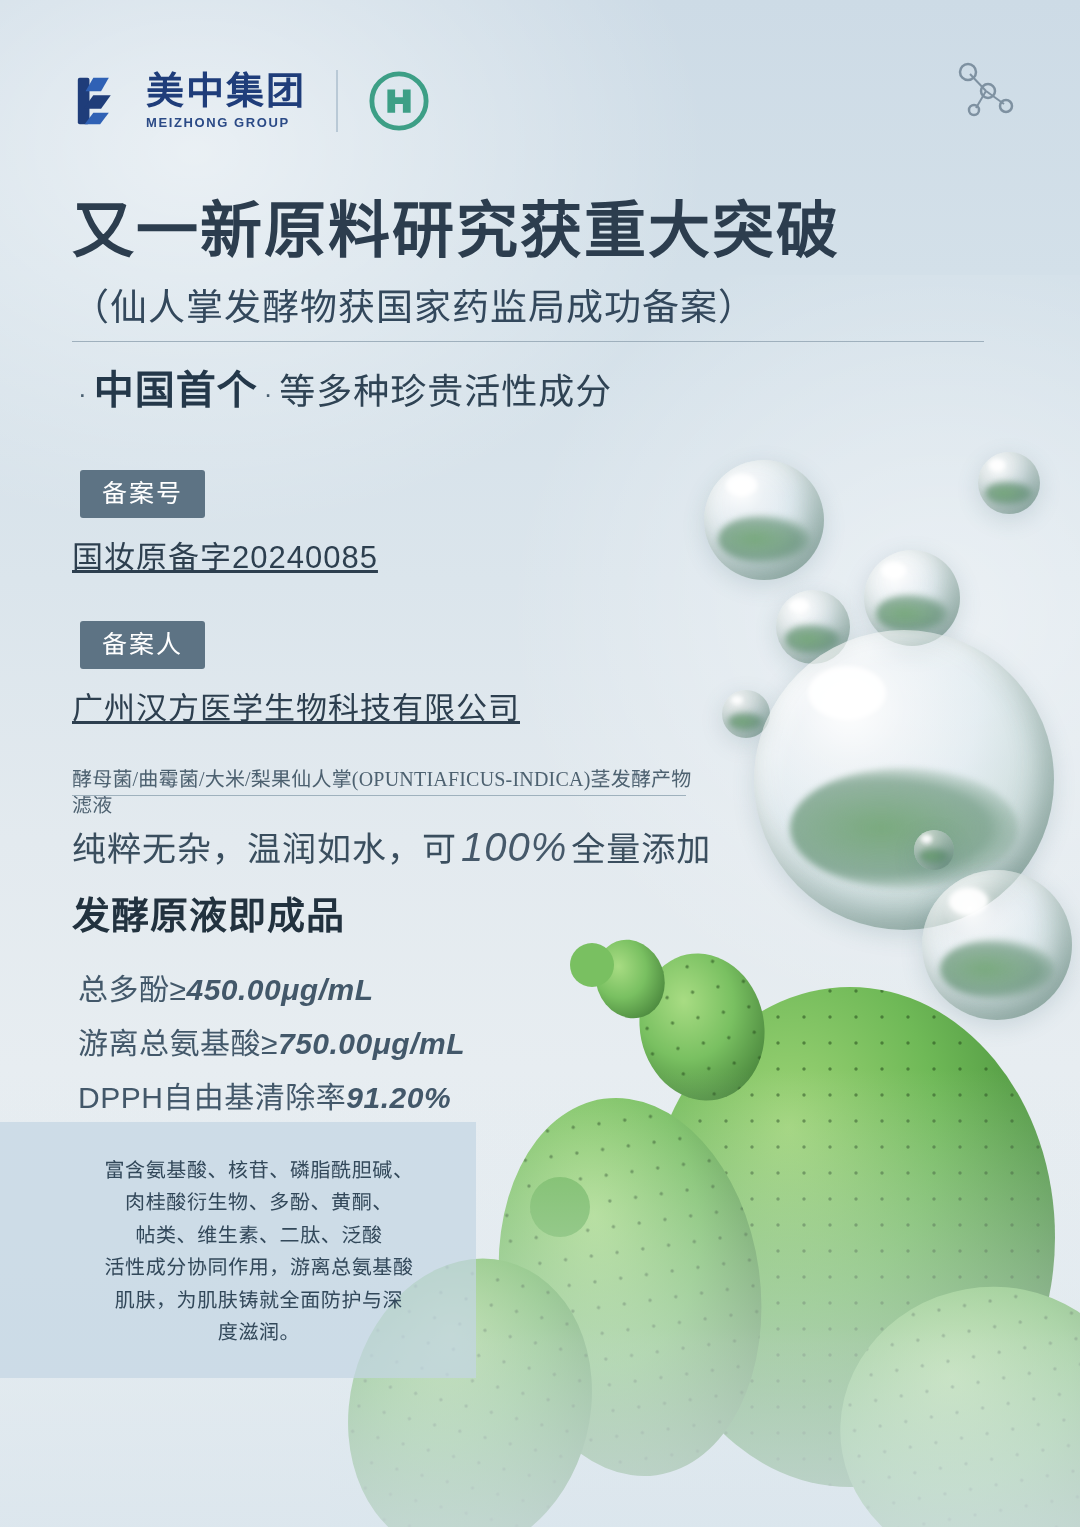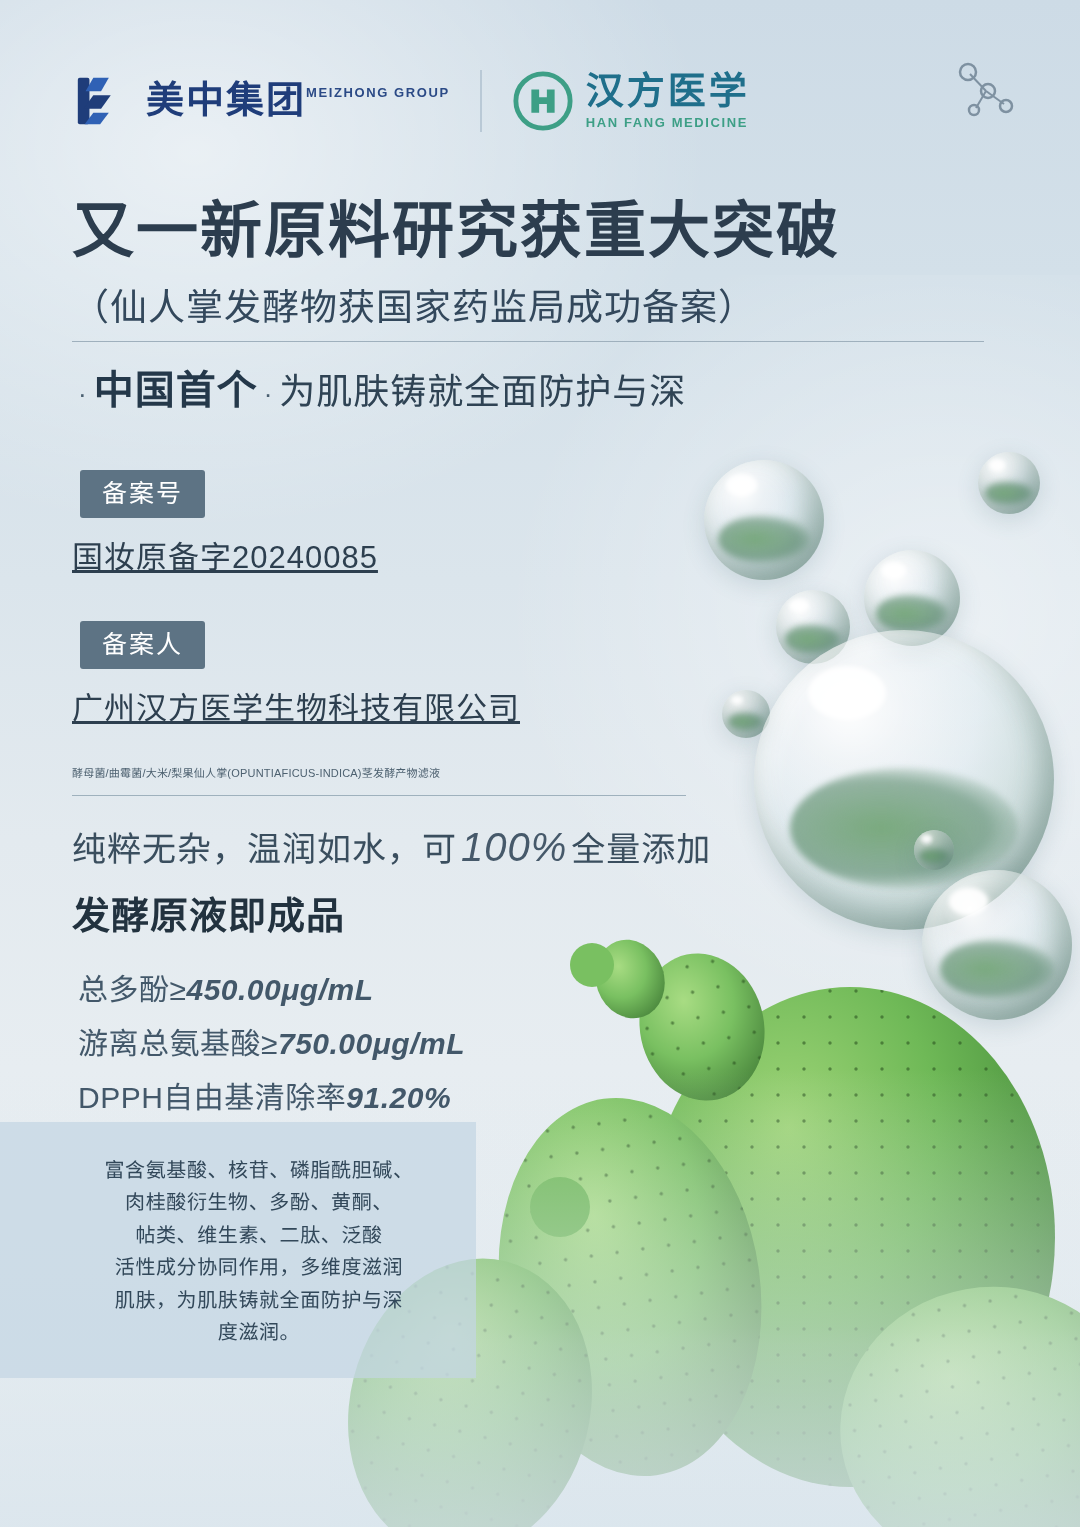--- a/index.html
+++ b/index.html
@@ -60,21 +60,21 @@
     align-items: center;
   }
   .logo-mark-mz {
     width: 62px;
     height: 62px;
     margin-right: 12px;
     flex: 0 0 auto;
   }
   .mz-text {
     display: flex;
-    flex-direction: row;
+    flex-direction: column;
     justify-content: center;
   }
   .mz-cn {
     font-size: 38px;
     font-weight: bold;
     letter-spacing: 2px;
     color: #1f3d7a;
     line-height: 1.05;
   }
   .mz-en {
@@ -200,24 +200,25 @@
   .record-gap {
     height: 44px;
   }
 
   
   .inci {
     position: absolute;
     left: 72px;
     top: 766px;
     width: 620px;
-    font-size: 11px;
+    font-size: 20px;
     color: #4d6170;
     letter-spacing: 0.2px;
     line-height: 1.3;
+    font-family: Liberation Serif, serif;
   }
   .inci-underline {
     position: absolute;
     left: 72px;
     top: 795px;
     width: 614px;
     height: 1px;
     background: #9fb1bd;
   }
 
@@ -454,43 +455,39 @@
       </div>
     </div>
 
     <div class="divider-v"></div>
 
     <div class="logo-block">
       <svg class="logo-mark-hf" viewBox="0 0 64 64">
         <circle cx="32" cy="32" r="28" fill="none" stroke="#3d9f86" stroke-width="5"></circle>
         <path d="M20 20 h8 v8 h8 v-8 h8 v24 h-8 v-9 h-8 v9 h-8 z" fill="#3d9f86"></path>
       </svg>
-      <div class="hf-text">
-        <div class="hf-cn">汉方医学</div>
-        <div class="hf-en">HAN FANG MEDICINE</div>
-      </div>
     </div>
   </div>
 
   <svg class="molecule-icon" viewBox="0 0 66 66">
     <line x1="18" y1="16" x2="34" y2="33" stroke="#64788a" stroke-width="2"></line>
     <line x1="34" y1="33" x2="52" y2="46" stroke="#64788a" stroke-width="2"></line>
     <line x1="34" y1="33" x2="24" y2="50" stroke="#64788a" stroke-width="2"></line>
     <circle cx="16" cy="14" r="8" fill="none" stroke="#64788a" stroke-width="2.5"></circle>
     <circle cx="36" cy="33" r="7" fill="none" stroke="#64788a" stroke-width="2.5"></circle>
     <circle cx="54" cy="48" r="6" fill="none" stroke="#64788a" stroke-width="2.5"></circle>
     <circle cx="22" cy="52" r="5" fill="none" stroke="#64788a" stroke-width="2.5"></circle>
   </svg>
 
   <div class="headline">
     <div class="h-main">又一新原料研究获重大突破</div>
     <div class="h-sub">（仙人掌发酵物获国家药监局成功备案）</div>
     <div class="h-rule"></div>
     <div class="h-third">
-      <span class="dot">·</span><span class="accent">中国首个</span><span class="dot">·</span><span>为肌肤铸就全面防护与深</span>
+      <span class="dot">·</span><span class="accent">中国首个</span><span class="dot">·</span><span>等多种珍贵活性成分</span>
     </div>
   </div>
 
   <div class="record">
     <div class="tag tag-indent">备案号</div>
     <div class="record-value">国妆原备字20240085</div>
     <div class="record-gap"></div>
     <div class="tag tag-indent">备案人</div>
     <div class="record-value">广州汉方医学生物科技有限公司</div>
   </div>
@@ -514,18 +511,18 @@
     </div>
     <div class="spec-row">
       <span>DPPH自由基清除率</span><span class="num">91.20%</span><span class="num"></span>
     </div>
   </div>
 
   <div class="ingredient-box">
     <div class="ing-line">富含氨基酸、核苷、磷脂酰胆碱、</div>
     <div class="ing-line">肉桂酸衍生物、多酚、黄酮、</div>
     <div class="ing-line">帖类、维生素、二肽、泛酸</div>
-    <div class="ing-line">活性成分协同作用，多维度滋润</div>
+    <div class="ing-line">活性成分协同作用，游离总氨基酸</div>
     <div class="ing-line">肌肤，为肌肤铸就全面防护与深</div>
     <div class="ing-line">度滋润。</div>
   </div>
 
 </div>
 
 </body></html>

